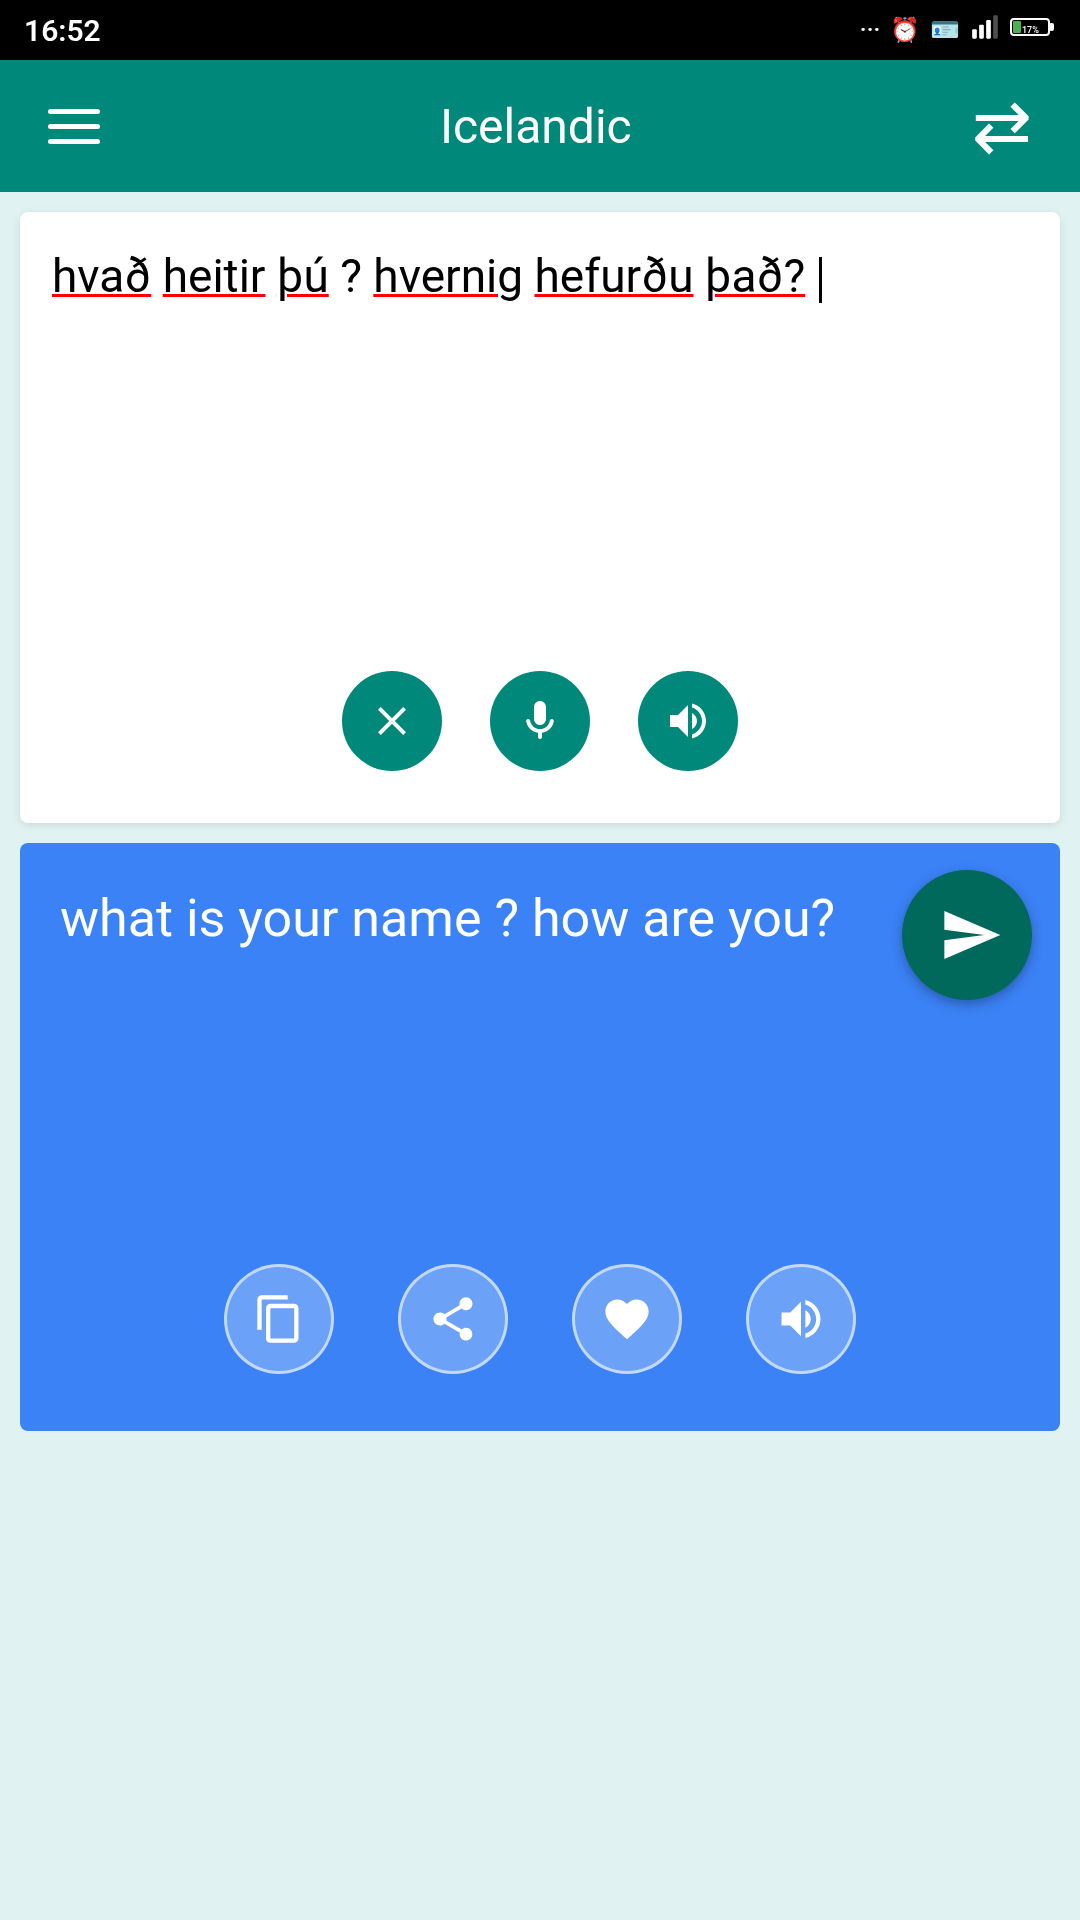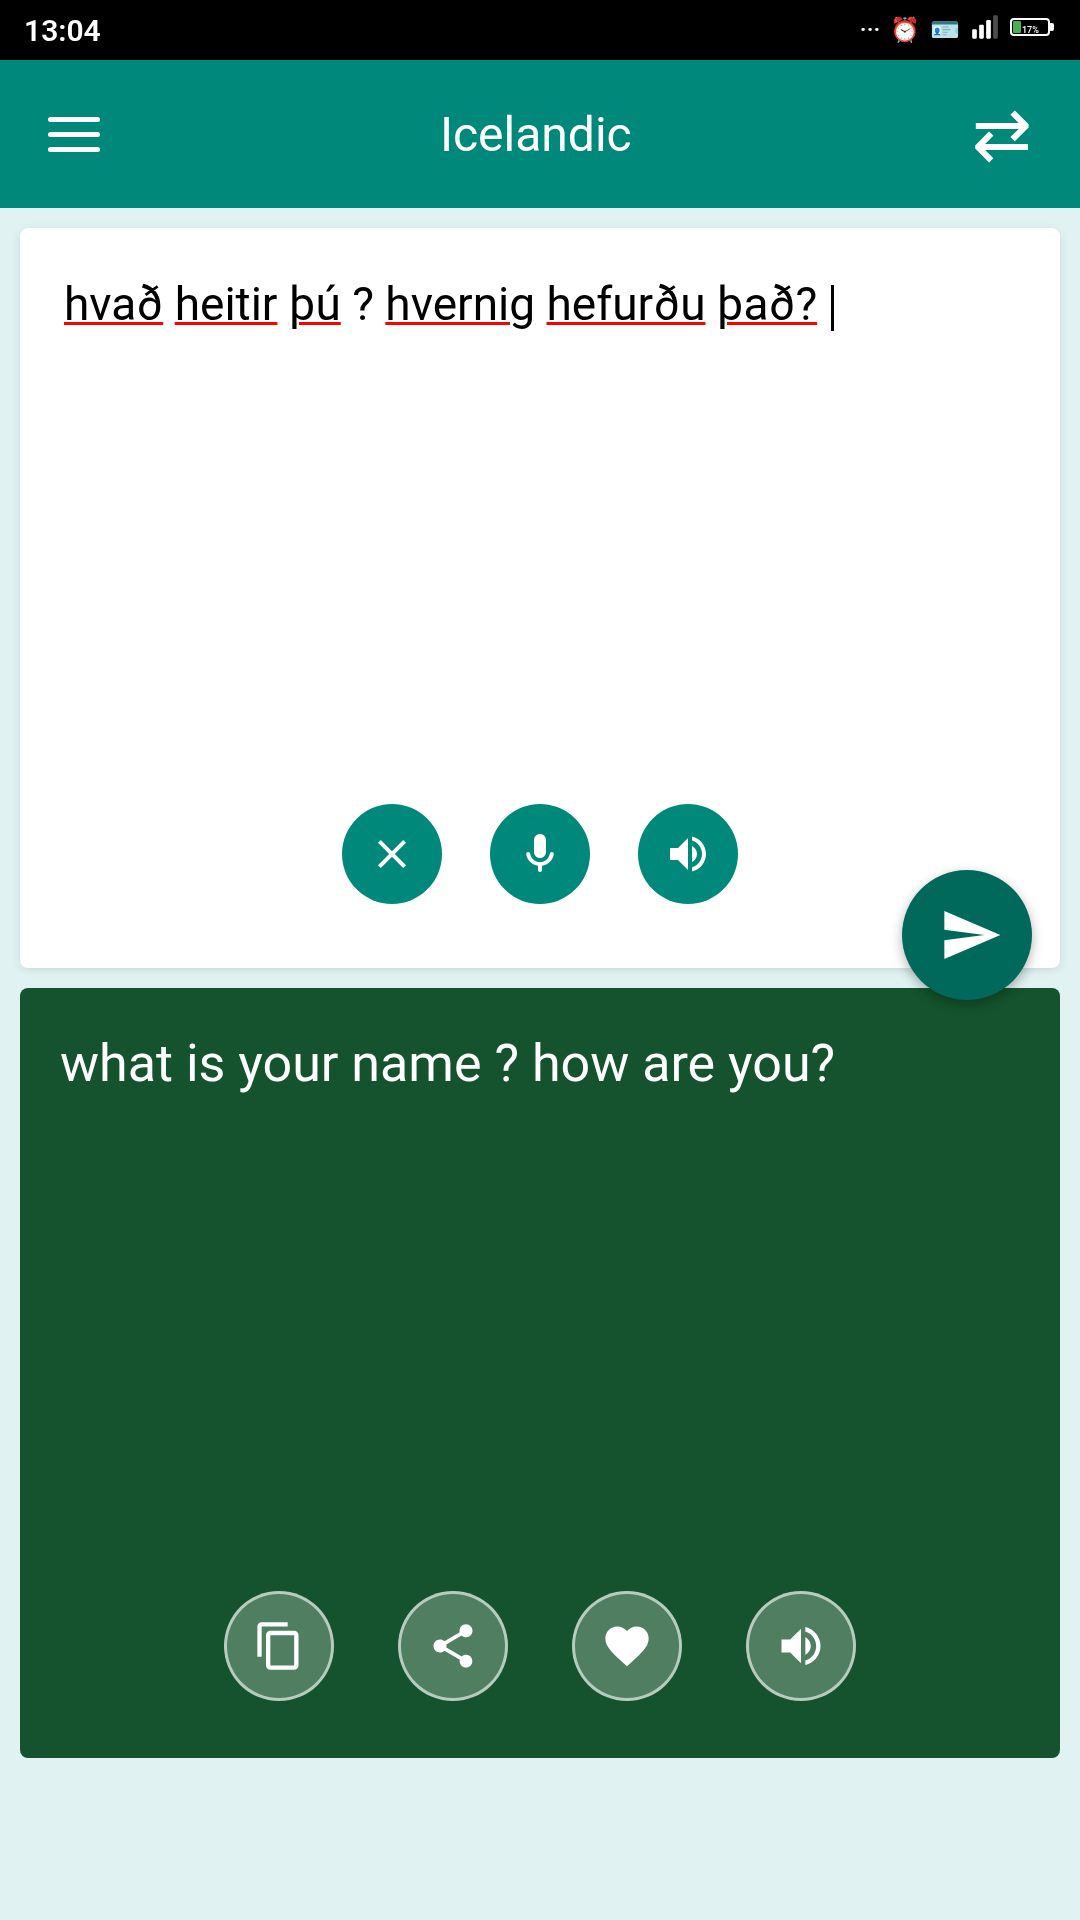--- a/index.html
+++ b/index.html
@@ -39,21 +39,21 @@
     .status-bar .icons {
       display: flex;
       align-items: center;
       gap: 10px;
       font-size: 24px;
     }
 
     
     .navbar {
       width: 100%;
-      height: 148px;
+      height: 132px;
       background: #00897b;
       display: flex;
       align-items: center;
       justify-content: space-between;
       padding: 0 48px;
     }
 
     .navbar .menu-icon {
       display: flex;
       flex-direction: column;
@@ -79,22 +79,22 @@
       color: #fff;
       font-size: 60px;
       cursor: pointer;
     }
 
     
     .input-section {
       background: #fff;
       margin: 20px;
       border-radius: 8px;
-      padding: 44px;
-      height: 740px;
+      padding: 32px;
+      height: 611px;
       display: flex;
       flex-direction: column;
       justify-content: space-between;
       box-shadow: 0 2px 8px rgba(0,0,0,0.1);
     }
 
     .input-text {
       font-size: 46px;
       color: #000;
       line-height: 1.4;
@@ -159,25 +159,25 @@
     }
 
     .send-btn .arrow {
       color: #fff;
       font-size: 56px;
       margin-left: 8px;
     }
 
     
     .output-section {
-      background: #14532d;
+      background: #3b82f6;
       margin: 0 20px;
       border-radius: 8px;
       padding: 40px 40px 17px 40px;
-      height: 770px;
+      height: 588px;
       display: flex;
       flex-direction: column;
       justify-content: space-between;
     }
 
     .output-text {
       font-size: 52px;
       color: #fff;
       line-height: 1.4;
       flex: 1;
@@ -212,21 +212,21 @@
     svg {
       fill: currentColor;
     }
   </style>
 </head>
 <body>
 
 <div class="container">
 
   <div class="status-bar">
-    <span class="time">13:04</span>
+    <span class="time">16:52</span>
     <div class="icons">
       <span>···</span>
 
       <span>⏰</span>
 
       <span>🪪</span>
 
       <span>
         <svg width="30" height="28" viewBox="0 0 24 24" xmlns="http://www.w3.org/2000/svg">
           <rect x="1" y="14" width="4" height="8" rx="1"></rect>

